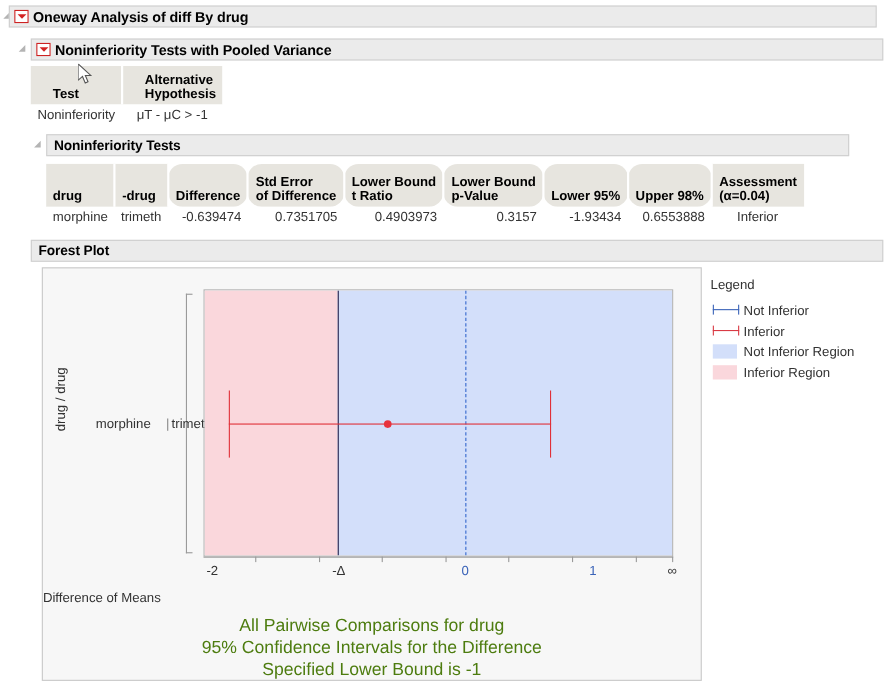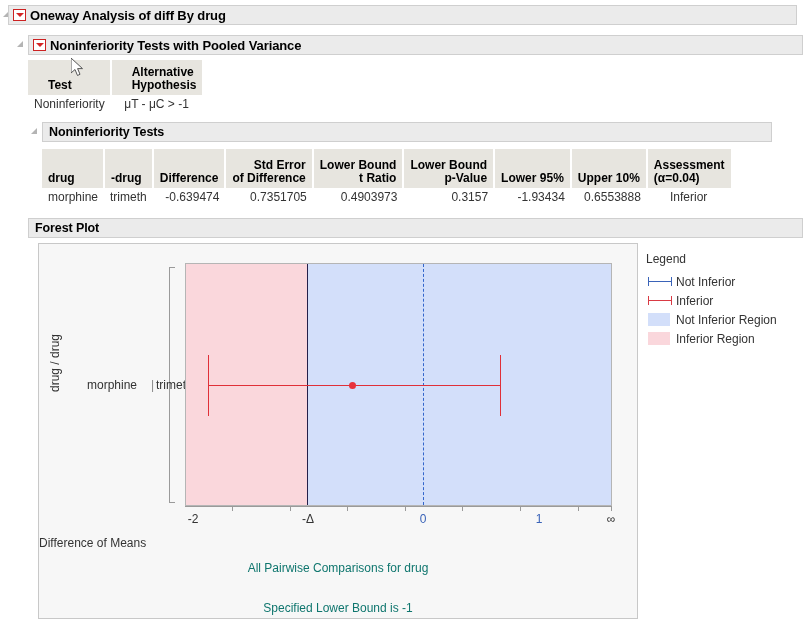--- a/index.html
+++ b/index.html
@@ -84,21 +84,21 @@
     background: #e7e5df;
     font-weight: bold;
     color: #000;
     vertical-align: bottom;
     padding: 2px 6px 3px 6px;
     border-right: 2px solid #ffffff;
     line-height: 13px;
     white-space: pre-line;
   }
   .tbl th.l { text-align: left; }
-  .tbl th.r { text-align: right; }
+  .tbl th.r { text-align: left; border-radius: 13px; }
   .tbl th:last-child { border-right: none; }
   .tbl td {
     padding: 2px 6px 2px 6px;
     color: #333333;
     background: #ffffff;
     white-space: nowrap;
   }
   .tbl td.l { text-align: center; }
   .tbl td.r { text-align: right; }
   .tbl td.c { text-align: center; }
@@ -241,22 +241,22 @@
     position: absolute;
     left: 0; right: 0;
     top: 292px;
     font-size: 12px;
     color: #333;
   }
   .footnote {
     position: absolute;
     left: 0; right: 0;
     text-align: center;
-    font-size: 12px;
-    color: #0f766e;
+    font-size: 16px;
+    color: #4d7c0f;
   }
   .footnote.f0 { top: 317px; }
   .footnote.f1 { top: 337px; }
   .footnote.f2 { top: 357px; }
 
   
   #legend {
     position: absolute;
     left: 646px;
     top: 252px;
@@ -356,21 +356,21 @@
       <th class="l">drug</th>
       <th class="l">-drug</th>
       <th class="r">Difference</th>
       <th class="r">Std Error
 of Difference</th>
       <th class="r">Lower Bound
 t Ratio</th>
       <th class="r">Lower Bound
 p-Value</th>
       <th class="r">Lower 95%</th>
-      <th class="r">Upper 10%</th>
+      <th class="r">Upper 98%</th>
       <th class="l">Assessment
 (α=0.04)</th>
     </tr>
   </thead>
   <tbody>
     <tr>
       <td class="l">morphine</td>
       <td class="l">trimeth</td>
       <td class="r">-0.639474</td>
       <td class="r">0.7351705</td>
@@ -421,20 +421,21 @@
 
   <div class="tick-label" style="left:154px">-2</div>
   <div class="tick-label" style="left:269px">-Δ</div>
   <div class="tick-label blue" style="left:384px">0</div>
   <div class="tick-label blue" style="left:500px">1</div>
   <div class="tick-label" style="left:572px">∞</div>
 
   <div id="x-axis-title">Difference of Means</div>
 
   <div class="footnote f0">All Pairwise Comparisons for drug</div>
+  <div class="footnote f1">95% Confidence Intervals for the Difference</div>
   <div class="footnote f2">Specified Lower Bound is -1</div>
 </div>
 
 <div id="legend">
   <div id="legend-title">Legend</div>
 
   <div class="leg-row">
     <span class="leg-mark">
       <span class="bar" style="background:#3a63b8"></span>
       <span class="cap l" style="background:#3a63b8"></span>

